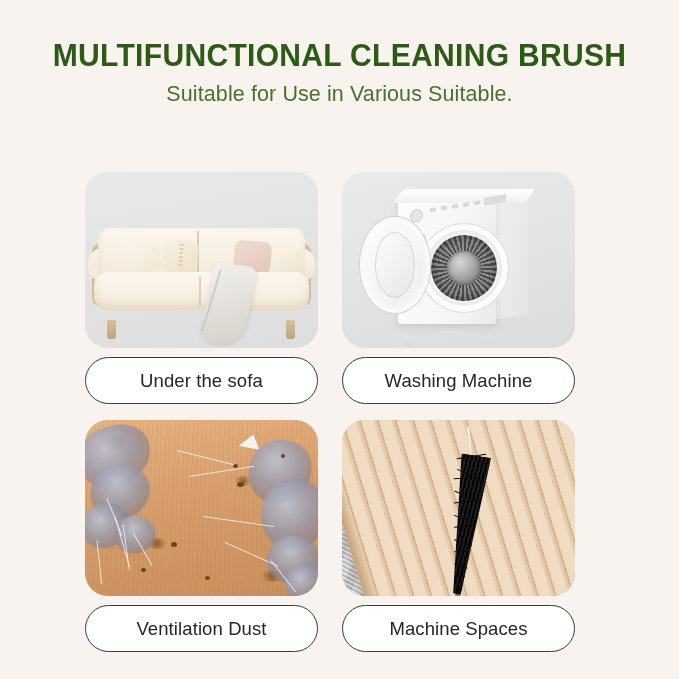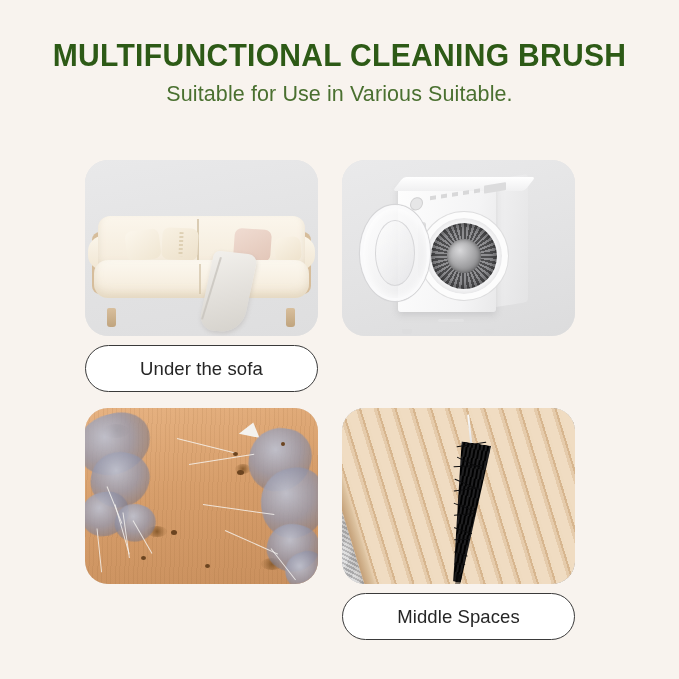--- a/index.html
+++ b/index.html
@@ -36,21 +36,21 @@
     font-weight: 400;
     color: #4A7030;
     letter-spacing: 0.1px;
     white-space: nowrap;
   }
 
   
   .grid {
     position: absolute;
     left: 85px;
-    top: 160px;
+    top: 172px;
     width: 490px;
     display: grid;
     grid-template-columns: 233px 233px;
     grid-column-gap: 24px;
     grid-row-gap: 16px;
   }
   .cell {
     width: 233px;
     display: flex;
     flex-direction: column;
@@ -533,20 +533,21 @@
       </div>
       <div class="wash-drum-ring">
           <div class="wash-drum"></div>
         </div>
       <div class="wash-hinge"></div>
       <div class="wash-door"></div>
       <div class="wash-logo"></div>
       <div class="wash-foot" style="left:60px"></div>
       <div class="wash-foot" style="left:142px"></div>
     </div>
+    <div class="label-pill">Washing Machine</div>
   </div>
 
   <div class="cell">
     <div class="thumb">
       <div class="dust-bg"></div>
       <div class="wood-knot" style="left:18px;top:16px;width:26px;height:14px"></div>
       <div class="wood-knot" style="left:150px;top:56px;width:16px;height:10px"></div>
       <div class="wood-knot" style="left:62px;top:118px;width:20px;height:11px"></div>
       <div class="wood-knot" style="left:176px;top:150px;width:22px;height:12px"></div>
       <div class="paper-bit"></div>
@@ -571,20 +572,21 @@
       <div class="dust-fiber" style="left:140px;top:122px;width:58px;transform:rotate(24deg)"></div>
       <div class="dust-fiber" style="left:186px;top:140px;width:40px;transform:rotate(52deg)"></div>
 
       <div class="dust-speck" style="left:148px;top:44px;width:5px;height:4px"></div>
       <div class="dust-speck" style="left:152px;top:62px;width:7px;height:5px"></div>
       <div class="dust-speck" style="left:86px;top:122px;width:6px;height:5px"></div>
       <div class="dust-speck" style="left:56px;top:148px;width:5px;height:4px"></div>
       <div class="dust-speck" style="left:196px;top:34px;width:4px;height:4px"></div>
       <div class="dust-speck" style="left:120px;top:156px;width:5px;height:4px"></div>
     </div>
+    <div class="label-pill">Ventilation Dust</div>
   </div>
 
   <div class="cell">
     <div class="thumb">
       <div class="slat-bg"></div>
       <div class="carpet"></div>
       <div class="slat-panel">
           <div class="slat-edge"></div>
         </div>
       <div class="brush-wrap">
@@ -597,16 +599,16 @@
         <div class="brush-bristle" style="left:12px;top:78px;width:25px;transform:rotate(-16deg)"></div>
         <div class="brush-bristle" style="left:14px;top:90px;width:23px;transform:rotate(12deg)"></div>
         <div class="brush-bristle" style="left:16px;top:102px;width:21px;transform:rotate(-14deg)"></div>
         <div class="brush-bristle" style="left:18px;top:114px;width:19px;transform:rotate(10deg)"></div>
         <div class="brush-bristle" style="left:20px;top:126px;width:16px;transform:rotate(-10deg)"></div>
         <div class="brush-bristle" style="left:22px;top:138px;width:14px;transform:rotate(9deg)"></div>
         <div class="brush-bristle" style="left:24px;top:150px;width:11px;transform:rotate(-8deg)"></div>
         <div class="brush-tip"></div>
       </div>
     </div>
-    <div class="label-pill">Middle Spaces</div>
+    <div class="label-pill">Machine Spaces</div>
   </div>
 
 </div>
 
 </body></html>

